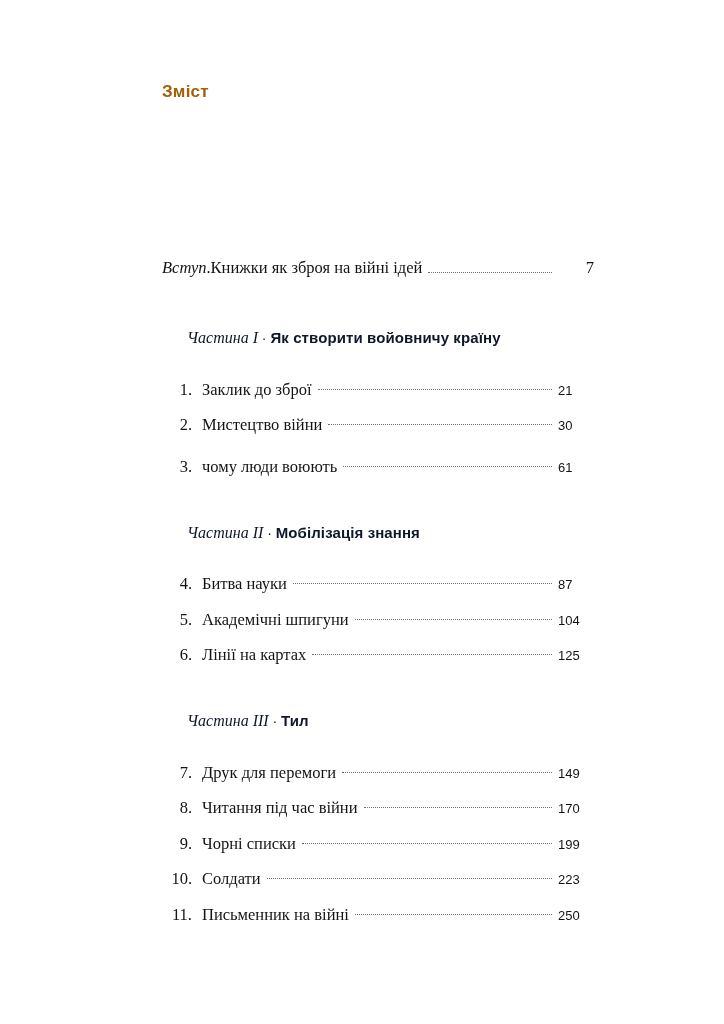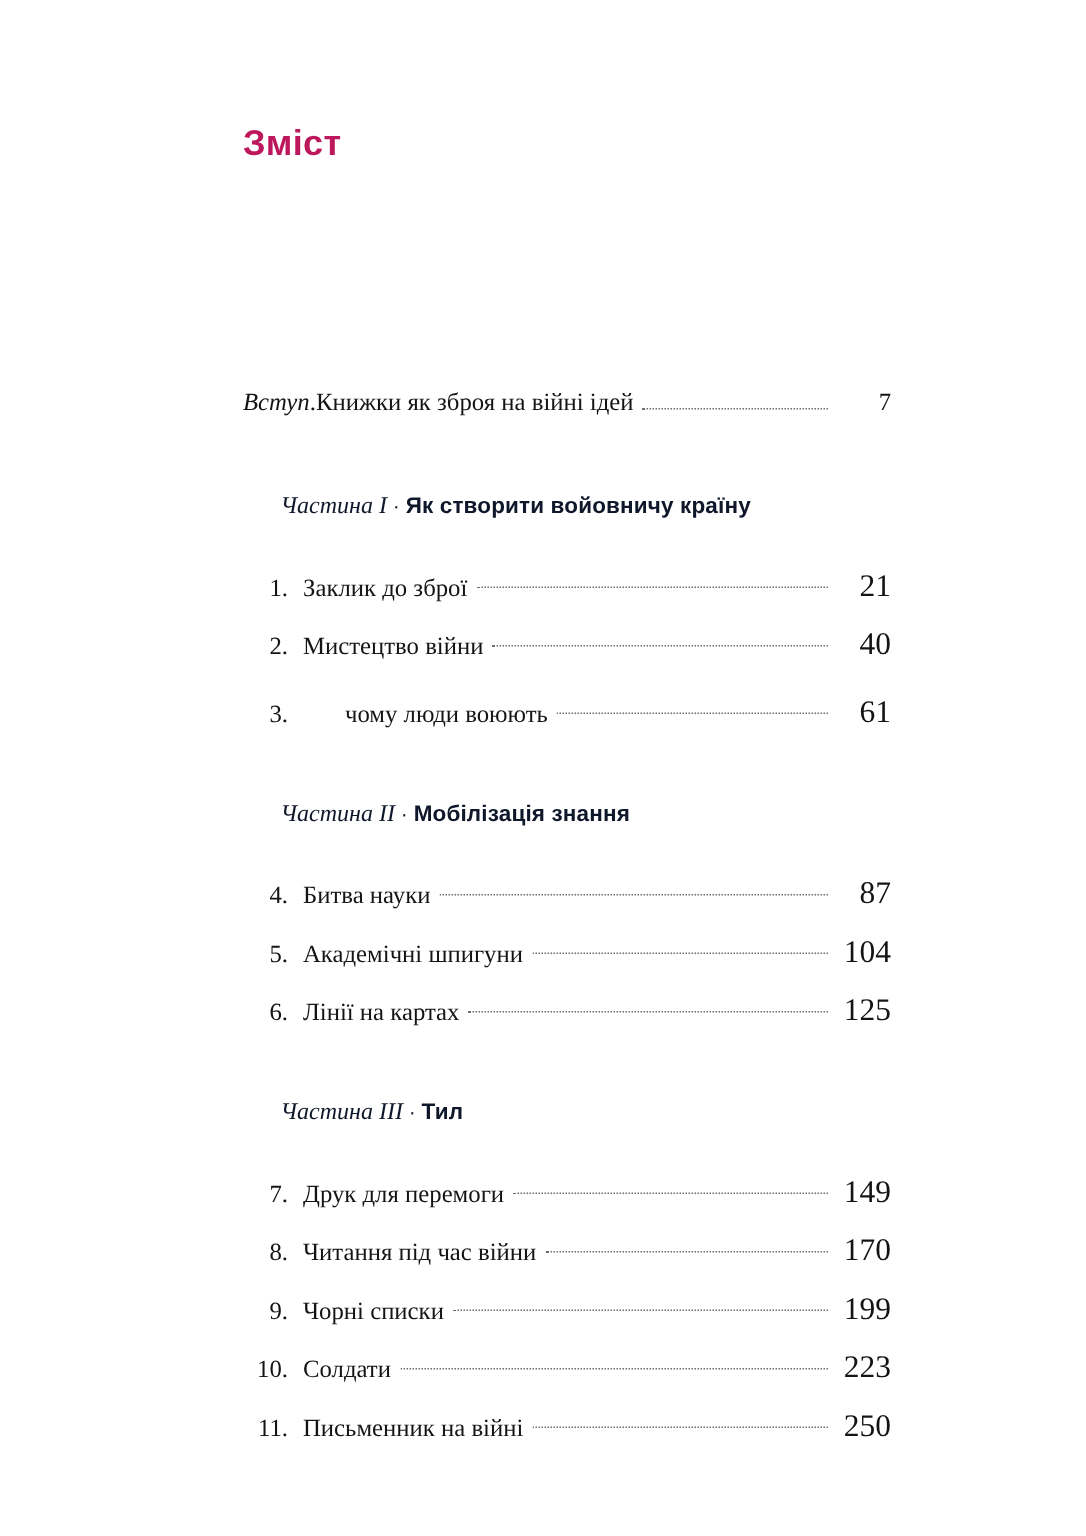--- a/index.html
+++ b/index.html
@@ -15,24 +15,24 @@
     overflow: hidden;
     font-family: "Liberation Sans", sans-serif;
     color: #1a1a1a;
   }
 
   .toc-title {
     position: absolute;
     left: 162px;
     top: 82px;
     font-family: "Liberation Sans", sans-serif;
-    font-size: 24px;
+    font-size: 17px;
     font-weight: 600;
     letter-spacing: 0.2px;
-    color: #be185d;
+    color: #a16207;
   }
 
   .toc-body {
     position: absolute;
     left: 162px;
     top: 258px;
     width: 432px;
   }
 
   
@@ -124,23 +124,23 @@
     align-items: baseline;
   }
   .ch-title {
     white-space: pre;
   }
   .ch-title-2 {
     white-space: pre;
   }
   .pg-cell {
     flex: 0 0 36px;
-    text-align: right;
-    font-family: Liberation Serif, serif;
-    font-size: 21px;
+    text-align: left;
+    font-family: Liberation Sans, sans-serif;
+    font-size: 13px;
   }
   .blank-pg { flex: 0 0 36px; }
 </style>
 </head>
 <body>
 
 <div class="page">
 
   <div class="toc-title">Зміст</div>
 
@@ -168,29 +168,29 @@
         </span>
       </span>
     </div>
 
     <div class="chapter">
       <span class="ch-num">2.</span>
       <span class="ch-title-wrap">
         <span class="ch-line">
           <span class="ch-title">Мистецтво війни</span>
           <span class="leader"></span>
-          <span class="pg-cell">40</span>
+          <span class="pg-cell">30</span>
         </span>
       </span>
     </div>
 
     <div class="chapter">
       <span class="ch-num">3.</span>
       <span class="ch-title-wrap">
-        <span class="ch-line" style="margin-top:6px;margin-left:28px;">
+        <span class="ch-line" style="margin-top:6px;">
           <span class="ch-title-2">чому люди воюють</span>
           <span class="leader"></span>
           <span class="pg-cell">61</span>
         </span>
       </span>
     </div>
 
     <div class="part">
       <span class="part-num">Частина II</span><span class="part-sep"> · </span><span class="part-name">Мобілізація знання</span>
     </div>

